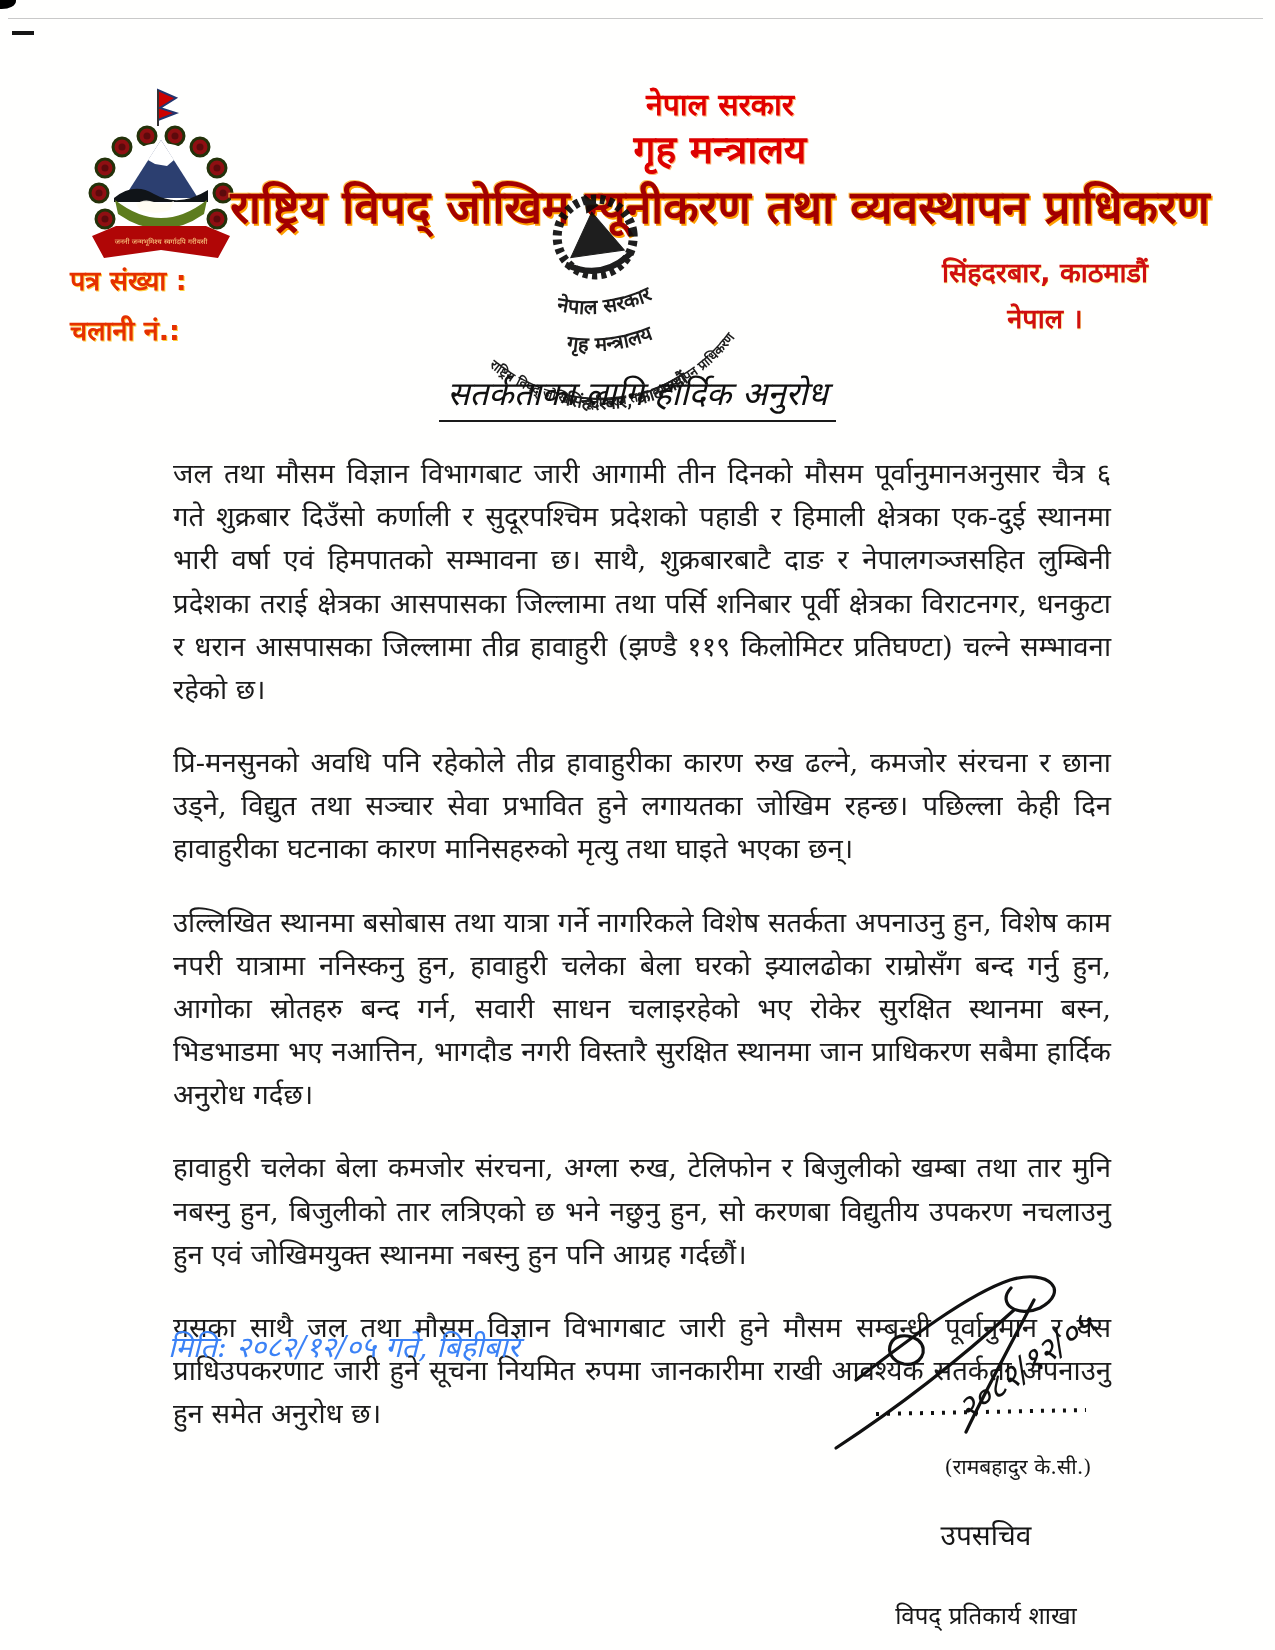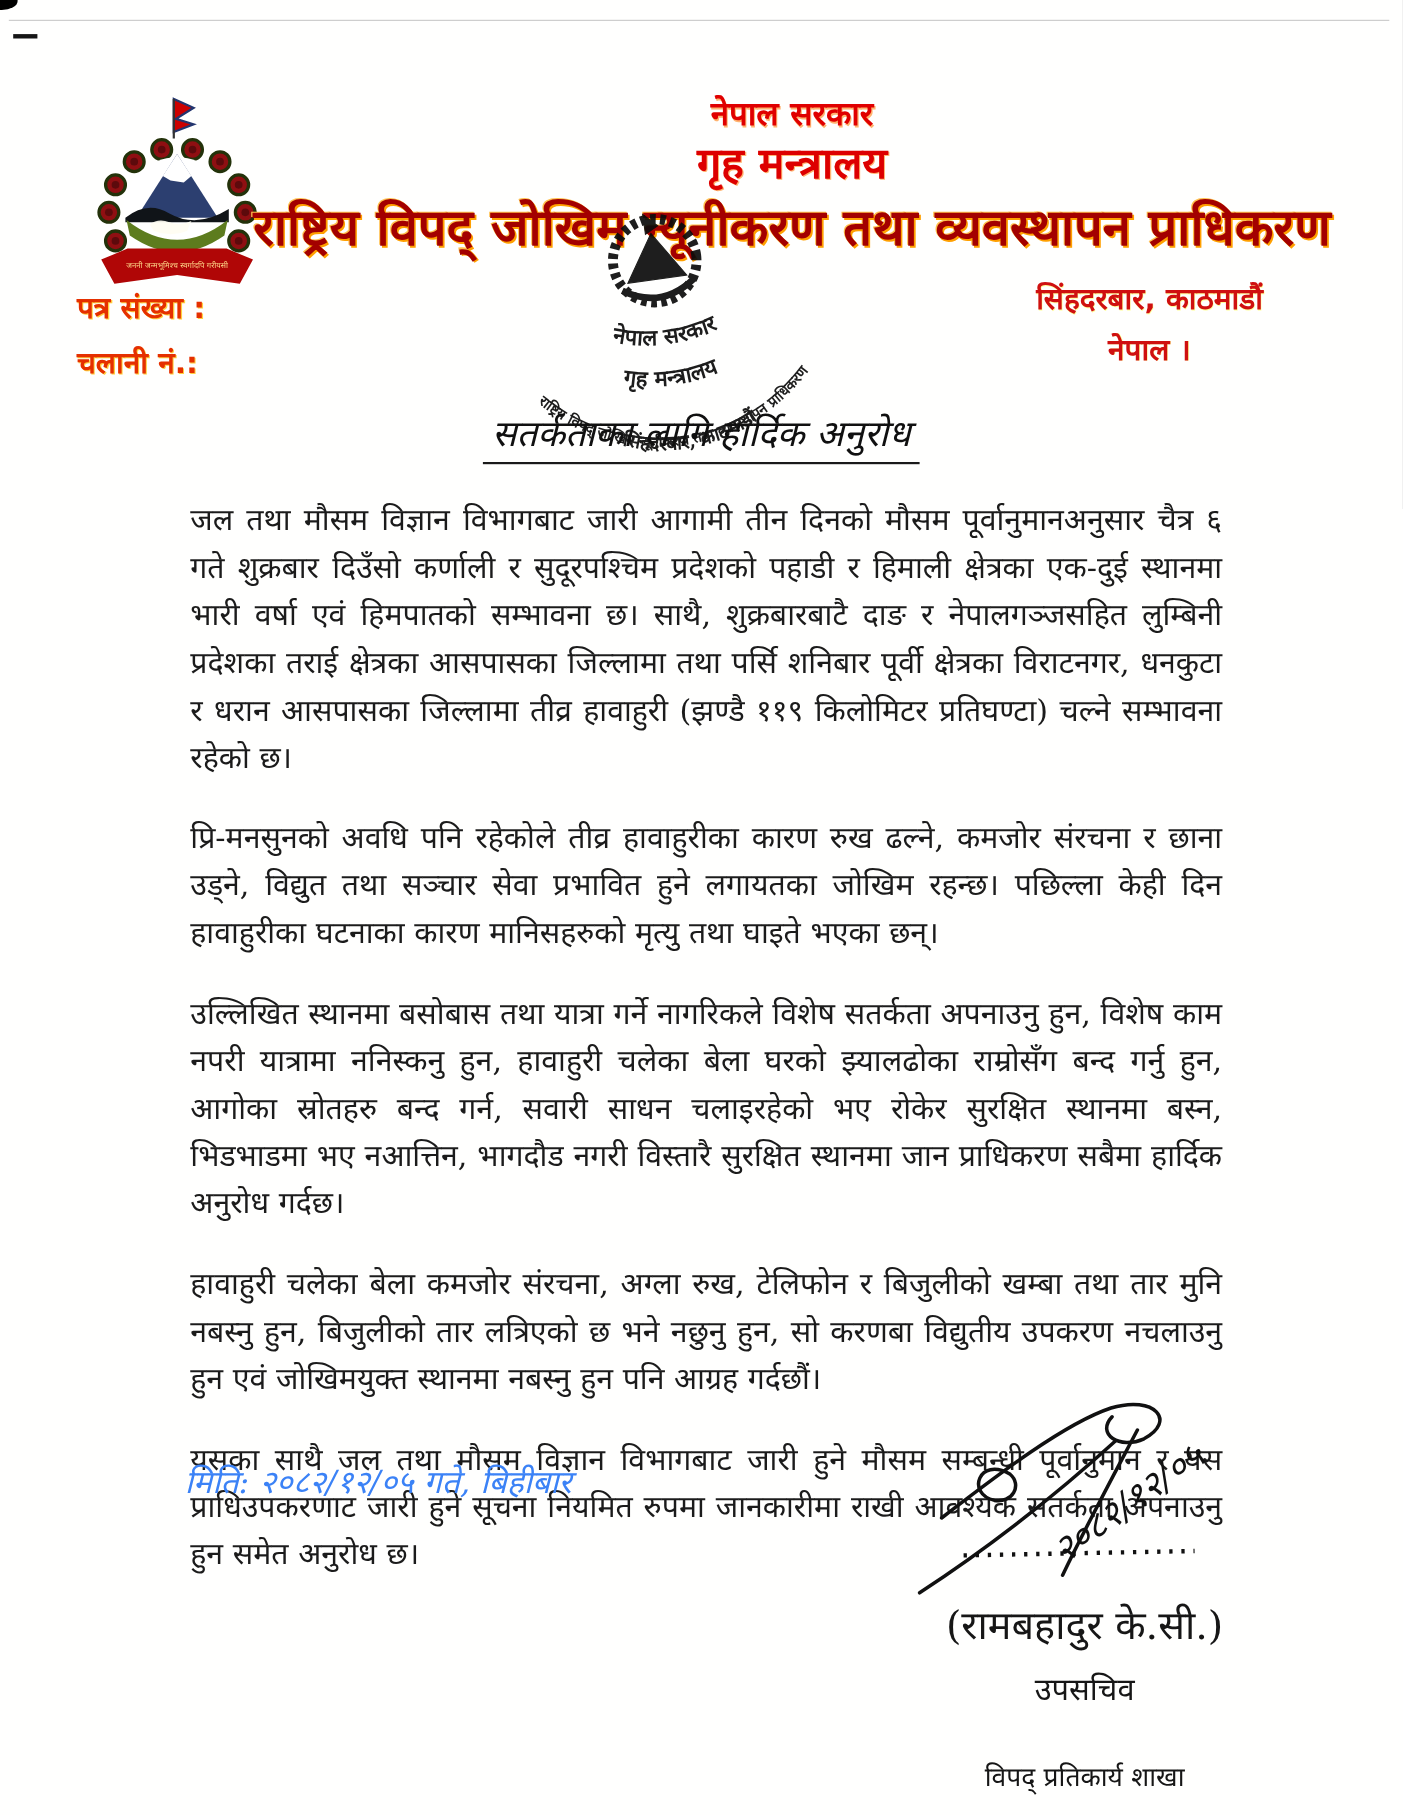--- a/index.html
+++ b/index.html
@@ -34,21 +34,21 @@
 
   .doc-title{top:370px;left:0;width:1275px;text-align:center;font-size:33px;color:#101010;font-style:italic;}
   .doc-title span{border-bottom:2.5px solid #1a1a1a;padding:0 8px 7px;}
 
   .body-block{left:168px;top:452px;width:948px;color:#1b1b1b;}
   .body-block p{font-size:27.5px;line-height:1.57;text-align:justify;margin:0 5px 30px;}
 
   .date-line{left:168px;top:1326px;font-size:29px;font-style:italic;color:#3b82f6;}
 
   .signature-svg{left:818px;top:1262px;width:336px;height:196px;}
-  .sig-name{left:812px;top:1452px;width:348px;text-align:center;font-size:36px;color:#161616;}
+  .sig-name{left:844px;top:1452px;width:348px;text-align:center;font-size:21px;color:#161616;}
   .sig-title{left:812px;top:1515px;width:348px;text-align:center;font-size:28px;color:#161616;}
   .sig-dept{left:812px;top:1570px;width:348px;text-align:center;font-size:24px;color:#161616;margin-top:28px;}
 </style>
 </head>
 <body>
 
 <div class="page">
 
   <div class="abs top-line"></div>
   <div class="abs corner-blob"></div>

